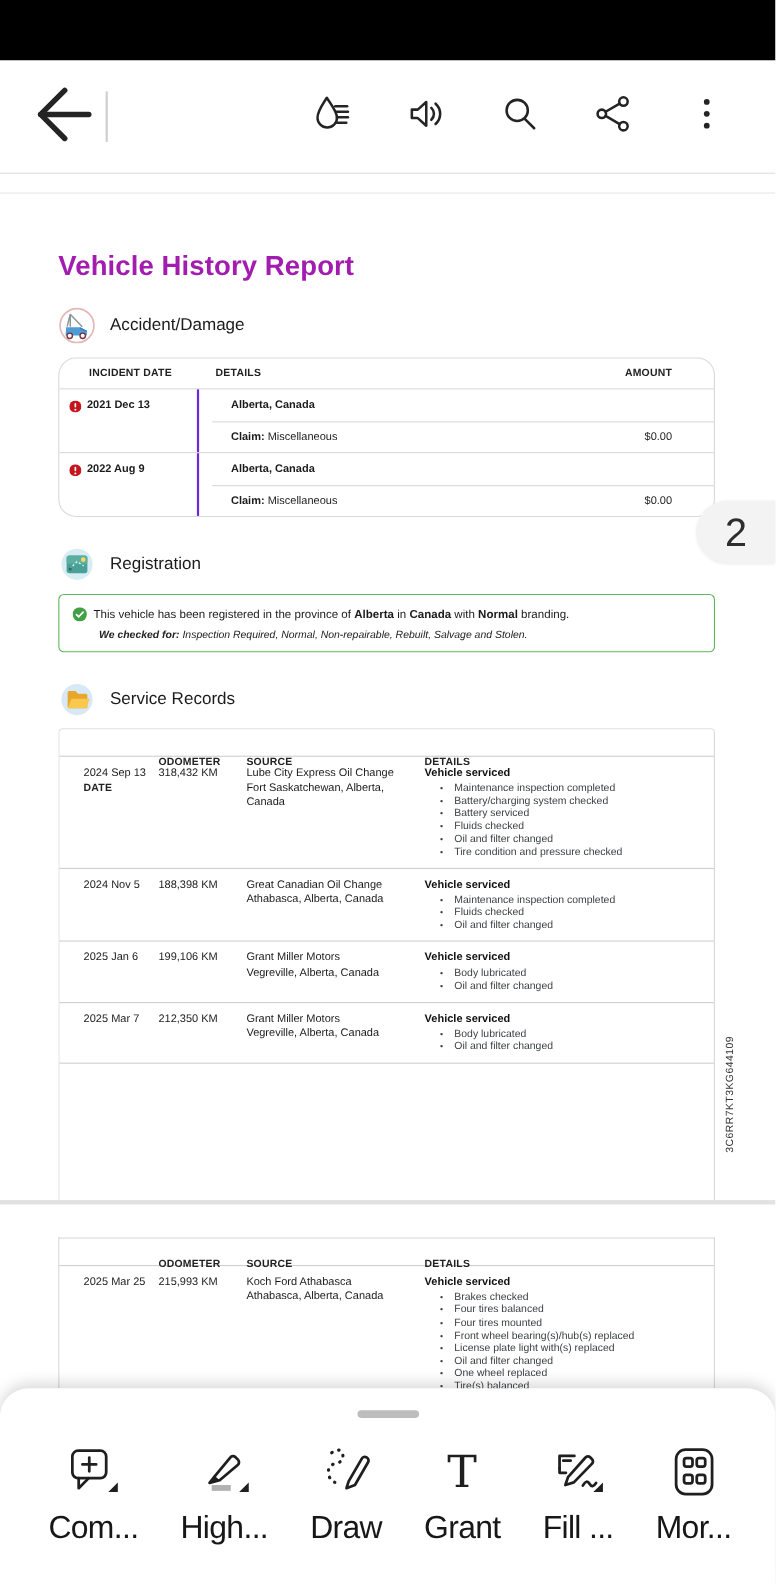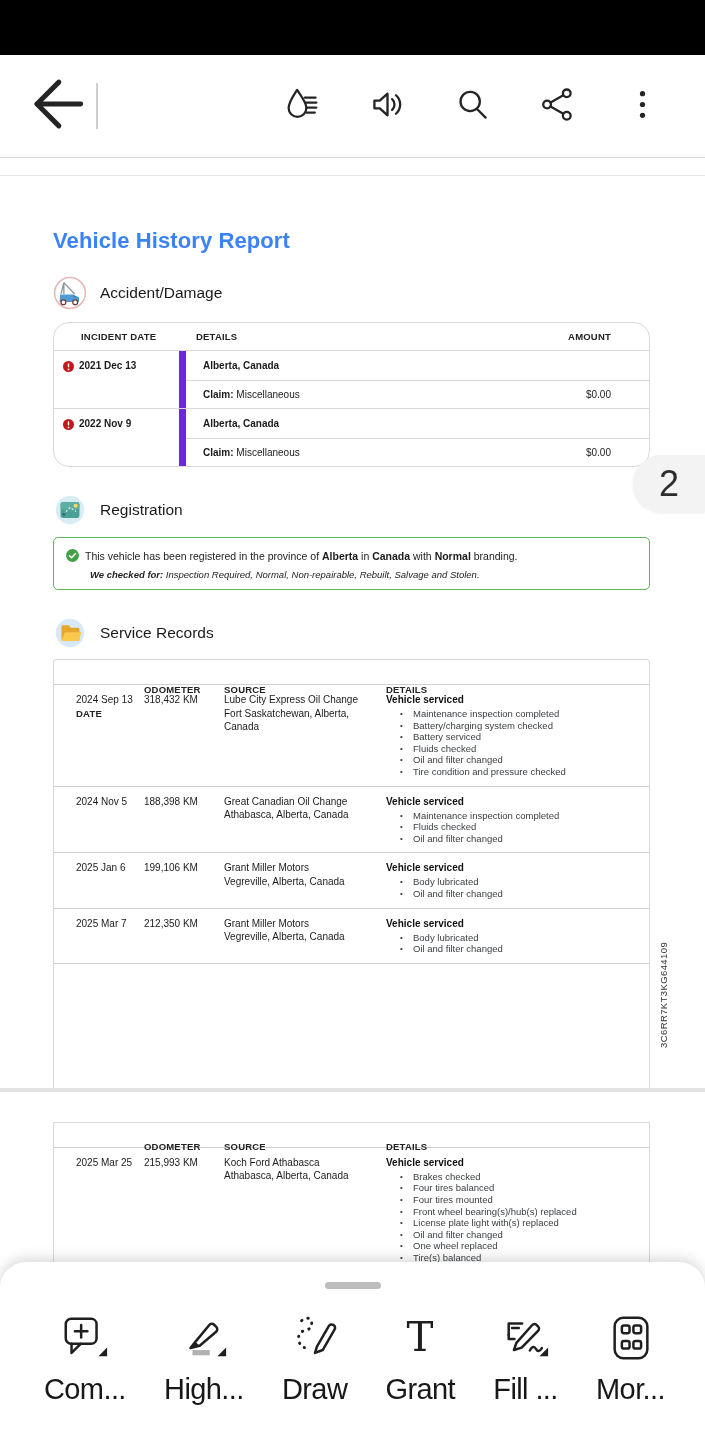--- a/index.html
+++ b/index.html
@@ -15,40 +15,40 @@
   .appbar .spacer { flex:1; }
   .appbar .actions { display:flex; align-items:center; gap:48px; padding-right:44px; }
   .icon-btn { width:37px; height:37px; color:#242424; display:flex; align-items:center; justify-content:center; }
   .icon-btn svg, .back-btn svg { width:100%; height:100%; }
 
   
   .viewer { position:absolute; top:158px; left:0; width:705px; height:1282px; background:#fff; }
   .page-edge { height:1px; background:#e7e7e7; margin-top:17px; }
   .page-gap { height:4px; background:#e2e2e2; }
 
-  .doc-title { margin:52px 55px 0 53px; font-size:22px; font-weight:bold; color:#3b82f6; letter-spacing:.1px; }
+  .doc-title { margin:52px 55px 0 53px; font-size:25px; font-weight:bold; color:#a21caf; letter-spacing:.1px; }
 
   .section-head { display:flex; align-items:center; gap:13px; margin-left:53px; }
   .section-head.acc { margin-top:22px; }
   .section-head.reg { margin-top:26px; }
   .section-head.svc { margin-top:26px; }
   .section-title { font-size:15.5px; color:#1b1b1b; }
   .sec-icon { width:34px; height:34px; flex:0 0 auto; }
 
   
   .acc-table { margin:12px 55px 0 53px; border:1px solid #d9d9d9; border-radius:16px; overflow:hidden; background:#fff; }
   .acc-head { display:grid; grid-template-columns:125px 1fr 120px; height:28px; align-items:center;
     border-bottom:1px solid #d9d9d9; font-size:9.5px; font-weight:bold; color:#222; letter-spacing:.2px; }
   .acc-head .c1 { padding-left:27px; } .acc-head .c2 { padding-left:17px; }
   .acc-head .c3 { text-align:right; padding-right:38px; }
   .acc-group { display:grid; grid-template-columns:125px 1fr; border-bottom:1px solid #d9d9d9; }
   .acc-group:last-child { border-bottom:none; }
   .acc-date { padding:9px 4px 0 9px; display:flex; align-items:flex-start; gap:5px; font-size:10px; font-weight:bold; color:#1b1b1b; }
   .acc-date svg { margin-top:.5px; flex:0 0 auto; }
-  .acc-sub { border-left:7px solid #6d28d9; }
+  .acc-sub { border-left:2px solid #6d28d9;padding-left:12px; }
   .acc-subrow { height:28.5px; display:flex; align-items:center; font-size:10px; color:#1b1b1b; padding:0 38px 0 17px; }
   .acc-subrow + .acc-subrow { border-top:1px solid #d9d9d9; }
   .acc-subrow .amount { margin-left:auto; font-weight:normal; color:#222; }
   .b { font-weight:bold; }
 
   
   .page-bubble { position:absolute; top:455px; right:0; width:72px; height:57px; background:#f3f3f3;
     border-radius:29px 0 0 29px; display:flex; align-items:center; justify-content:center;
     font-size:36px; color:#2d2d2d; box-shadow:0 1px 3px rgba(0,0,0,.08); }
 
@@ -203,21 +203,21 @@
       </div>
     </div>
 
     <div class="acc-group">
       <div class="acc-date">
         <svg width="11" height="11" viewBox="0 0 12 12">
             <circle cx="6" cy="6" r="6" fill="#c4161c"></circle>
             <rect x="5.2" y="2.5" width="1.6" height="4.6" rx="0.8" fill="#fff"></rect>
             <circle cx="6" cy="9.2" r="1" fill="#fff"></circle>
           </svg>
-        <span>2022 Nov 9</span>
+        <span>2022 Aug 9</span>
       </div>
       <div class="acc-sub">
         <div class="acc-subrow">
             <span class="b">Alberta, Canada</span>
           </div>
         <div class="acc-subrow">
           <span><span class="b">Claim:</span>&nbsp;<span>Miscellaneous</span></span>
           <span class="amount">$0.00</span>
         </div>
       </div>

